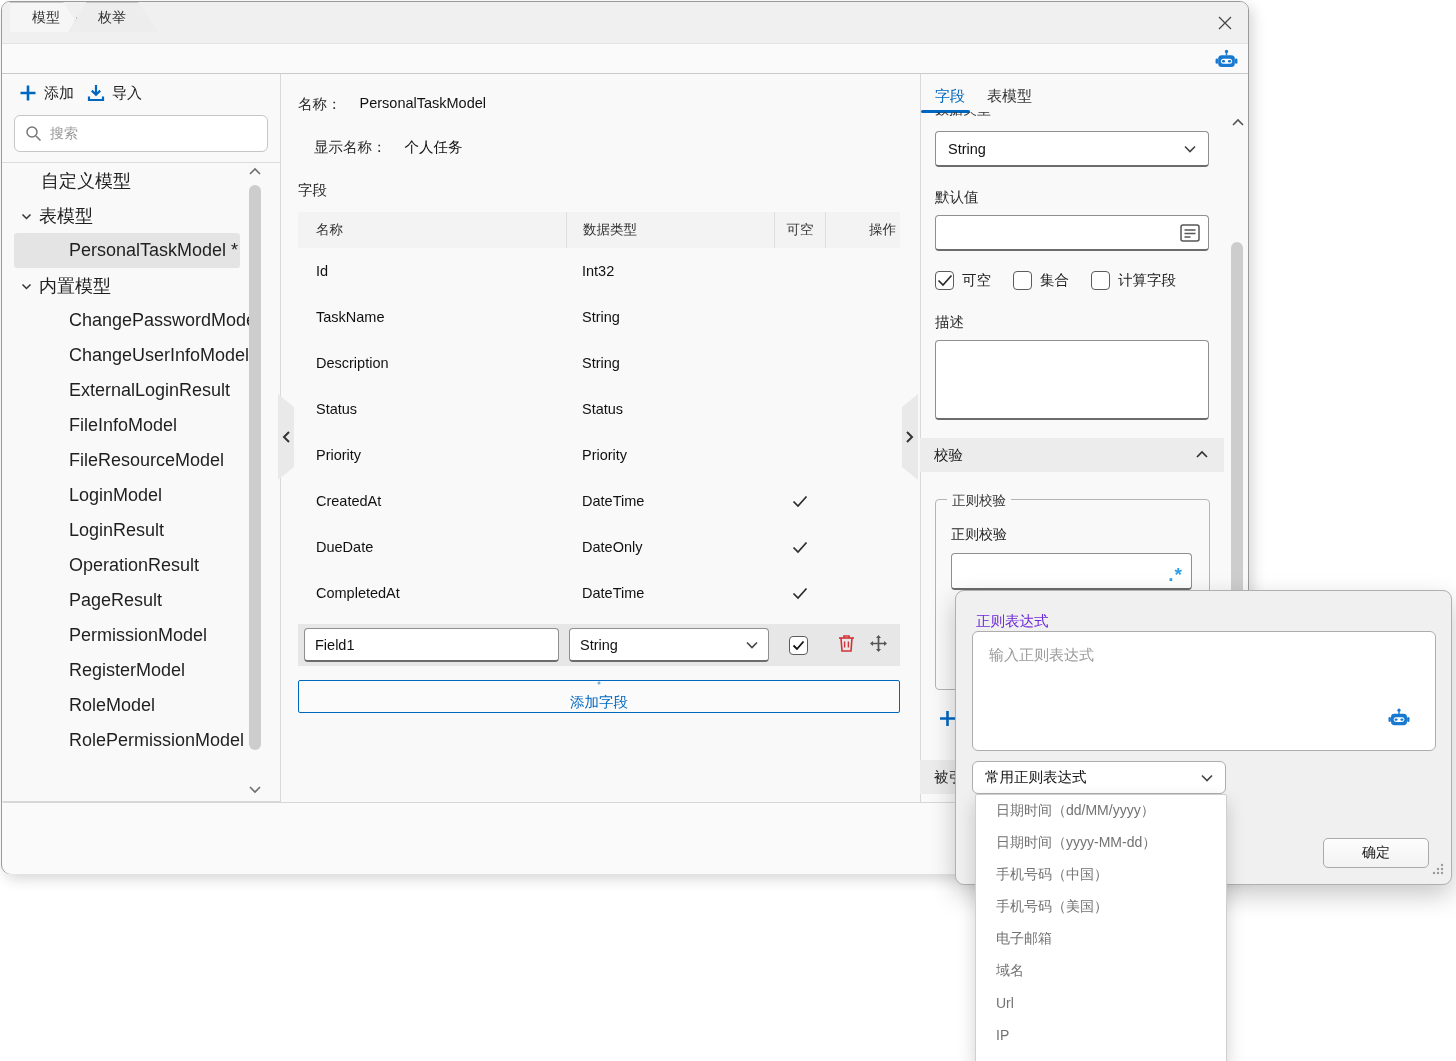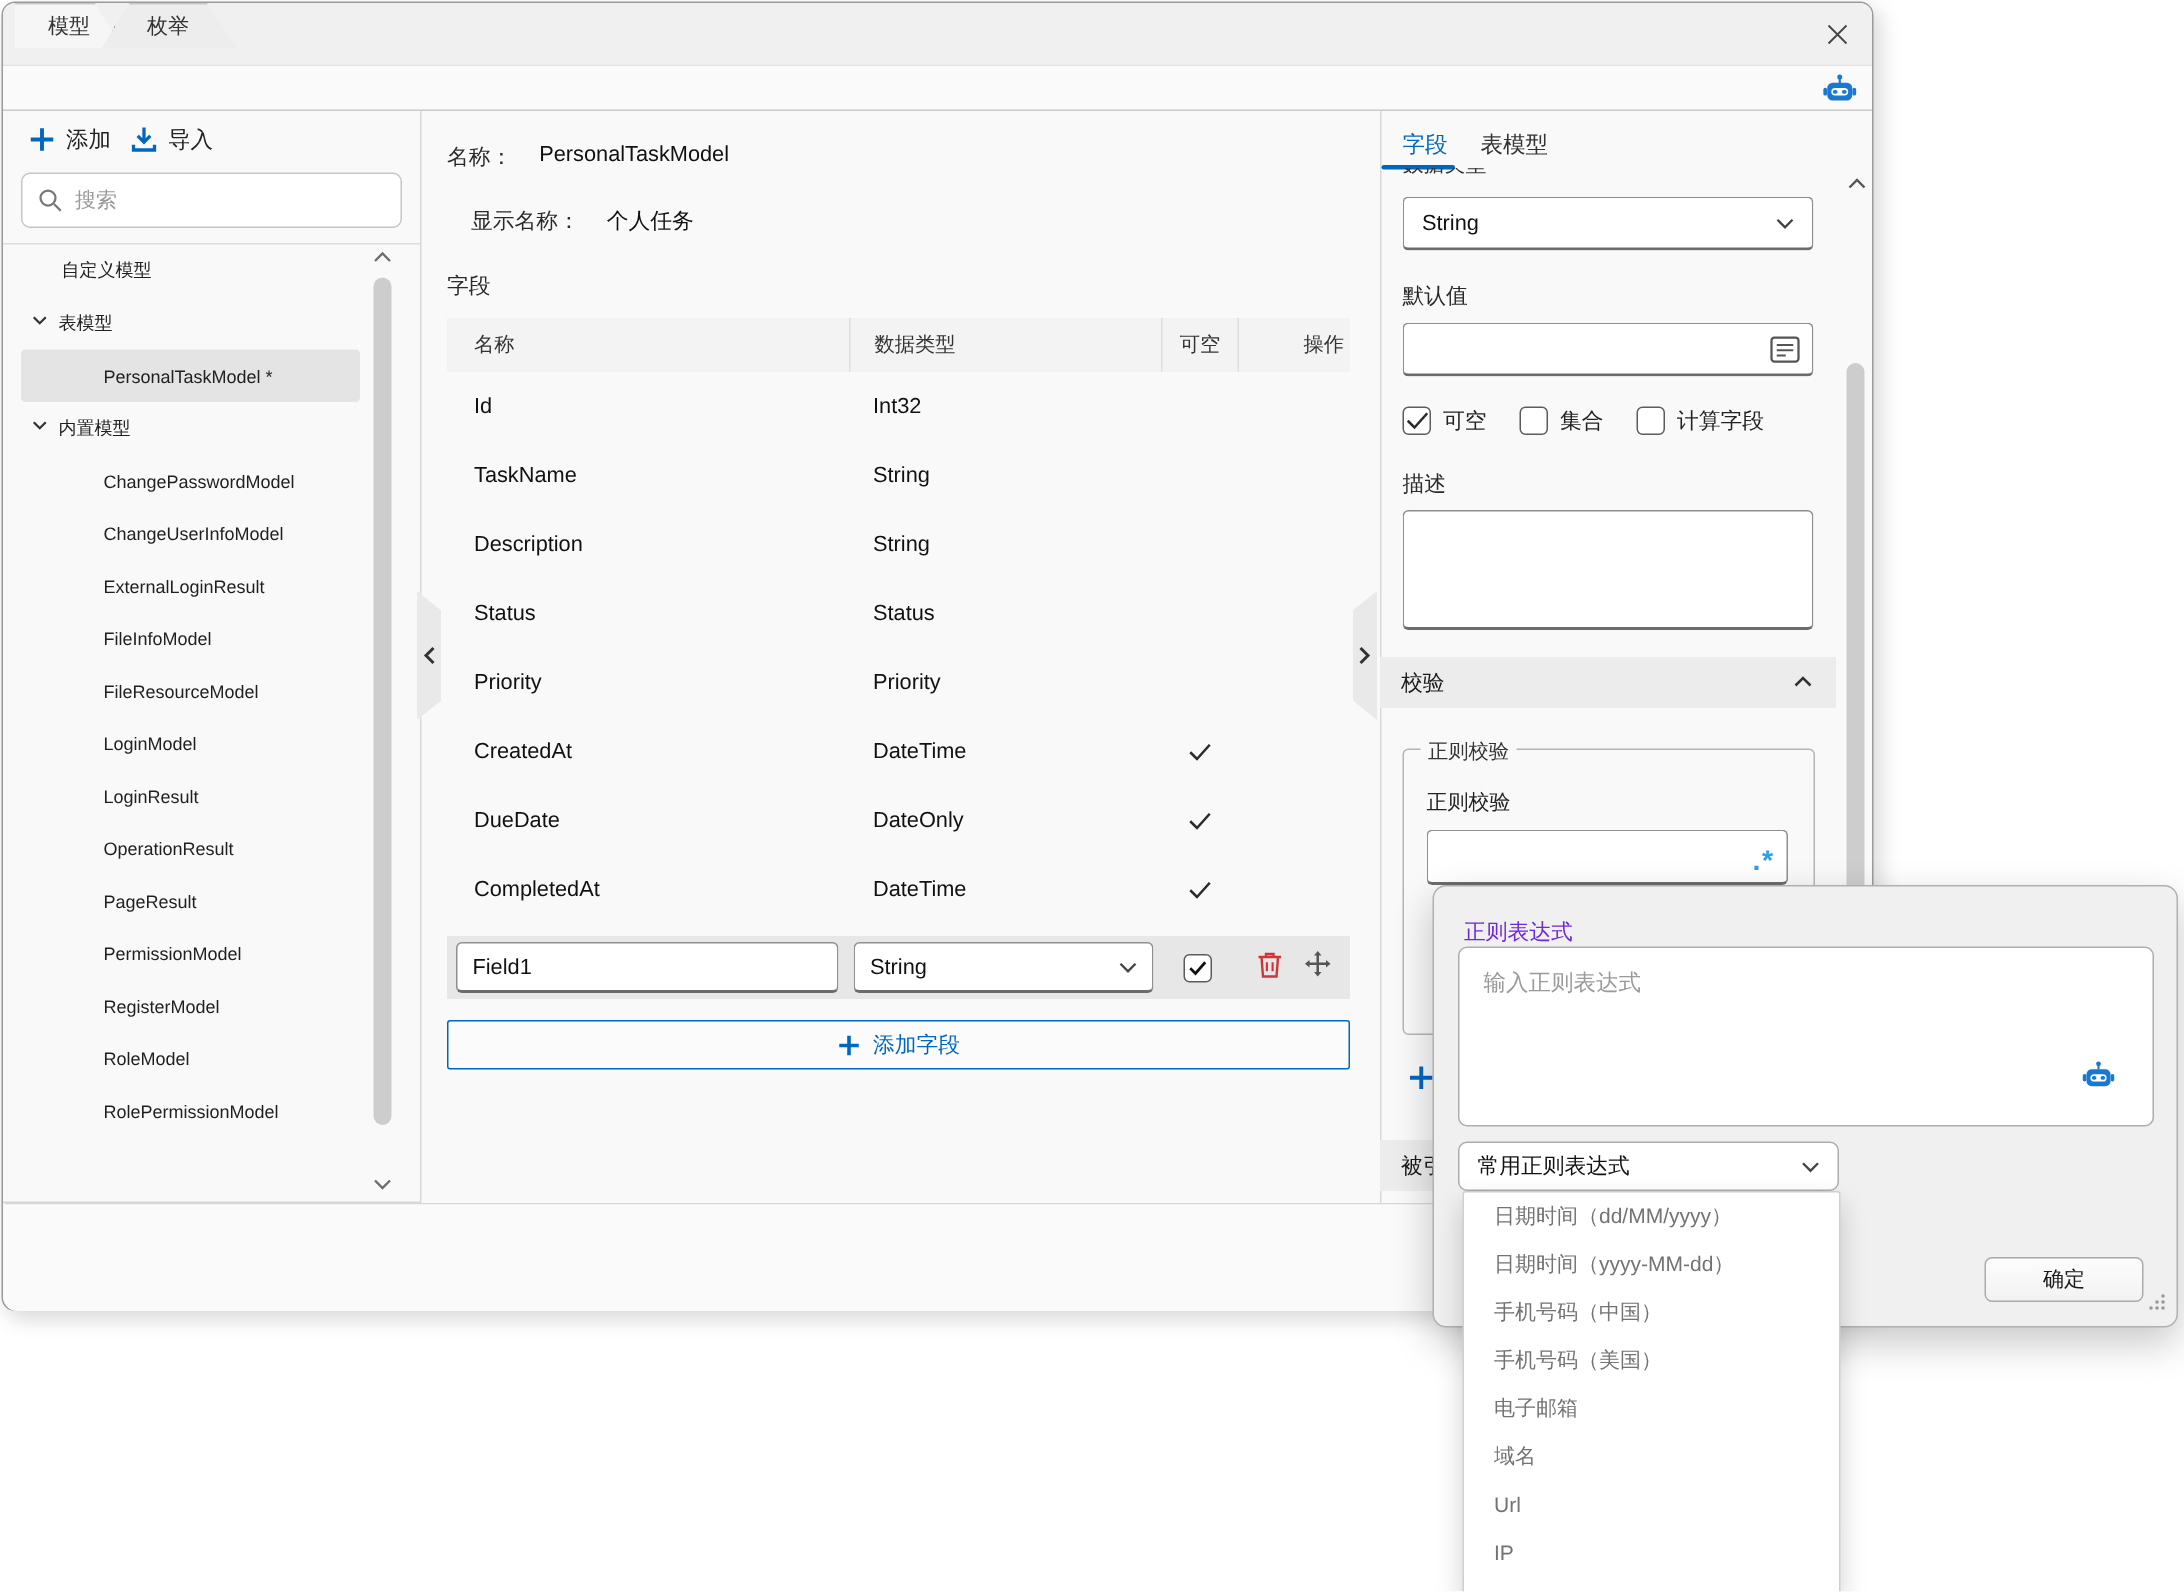--- a/index.html
+++ b/index.html
@@ -29,21 +29,21 @@
   
   .toolbar-add { left:16px; top:81px; display:flex; align-items:center; gap:6px; cursor:pointer; }
   .toolbar-import { left:84px; top:81px; display:flex; align-items:center; gap:6px; cursor:pointer; }
   .toolbar-label { font-size:15px; color:#222; }
   .searchbox { left:12px; top:113px; width:254px; height:37px; background:#fff; border:1px solid #c6c6c6;
     border-radius:6px; display:flex; align-items:center; padding:0 10px; gap:8px; }
   .search-placeholder { font-size:14px; color:#9a9a9a; }
 
   .treepanel { left:0; top:160px; width:278px; height:640px; border-top:1px solid #dcdcdc;
     border-bottom:1px solid #d6d6d6; overflow:hidden; }
-  .tree-row { position:relative; height:35px; display:flex; align-items:center; font-size:12px; color:#1f1f1f;
+  .tree-row { position:relative; height:35px; display:flex; align-items:center; font-size:18px; color:#1f1f1f;
     width:226px; margin-left:12px; border-radius:3px; cursor:pointer; }
   .tree-row .chev { position:absolute; left:6px; top:9px; }
   .tree-row.lvl0 .lbl { margin-left:25px; }
   .tree-row.root .lbl { margin-left:27px; }
   .tree-row.lvl1 .lbl { margin-left:55px; }
   .tree-row.selected { background:#e4e4e4; }
 
   .vscroll { background:transparent; }
   .vthumb { position:absolute; width:12px; background:#cdcdcd; border-radius:6px; }
   .tree-scroll-up { left:245px; top:163px; }
@@ -89,21 +89,21 @@
     padding:0 10px; font-size:14.5px; color:#111; cursor:pointer; }
   .newrow .cbox { margin-left:20px; }
   .newrow .trash { margin-left:30px; cursor:pointer; }
   .newrow .mover { margin-left:14px; cursor:pointer; }
 
   .cbox { width:19px; height:19px; background:#fff; border:1.6px solid #5c5c5c; border-radius:4px;
     display:inline-flex; align-items:center; justify-content:center; cursor:pointer; flex:0 0 auto; }
 
   .addfield-btn { left:296px; top:678px; width:602px; height:33px; border:1px solid #0067c0; border-radius:2px;
     background:#fbfbfb; display:flex; align-items:center; justify-content:center; gap:8px;
-    color:#0067c0; font-size:14.5px; cursor:pointer; }
+    color:#0067c0; font-size:14.5px; cursor:pointer;flex-direction:column; }
 
   
   .insp-tab-active { left:933px; top:85px; font-size:15px; color:#0067c0; cursor:pointer; }
   .insp-tab { left:985px; top:85px; font-size:15px; color:#333; cursor:pointer; }
   .insp-underline { left:919px; top:108px; width:49px; height:3px; background:#0067c0; border-radius:2px; }
   .clipped-label { left:933px; top:110px; width:120px; height:8px; overflow:hidden; }
   .clipped-label span { display:block; margin-top:-11px; font-size:14px; color:#333; }
   .insp-collapse-top { left:1228px; top:114px; }
 
   .sel { background:#fff; border:1px solid #8f8f8f; border-bottom:2px solid #6c6c6c; border-radius:4px;

